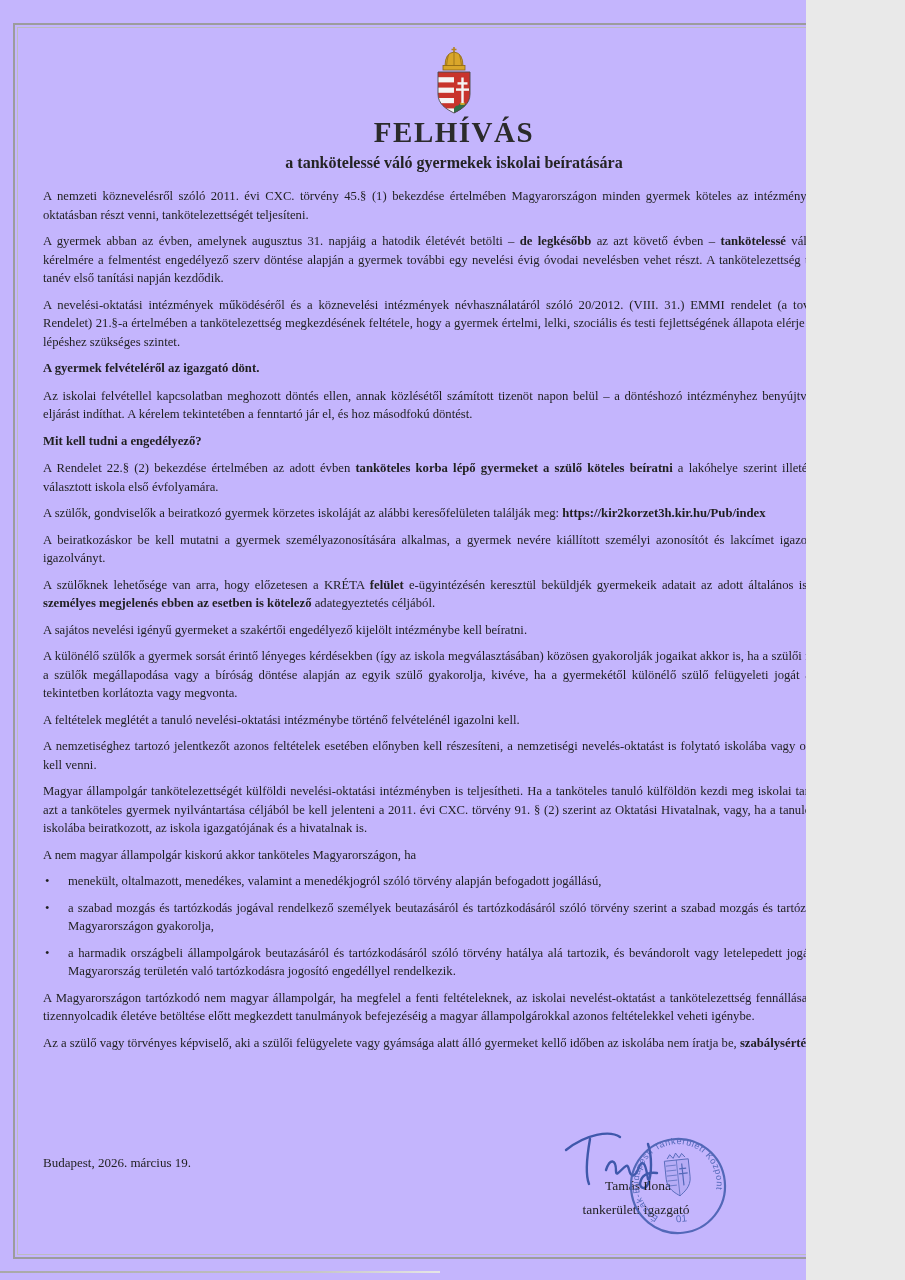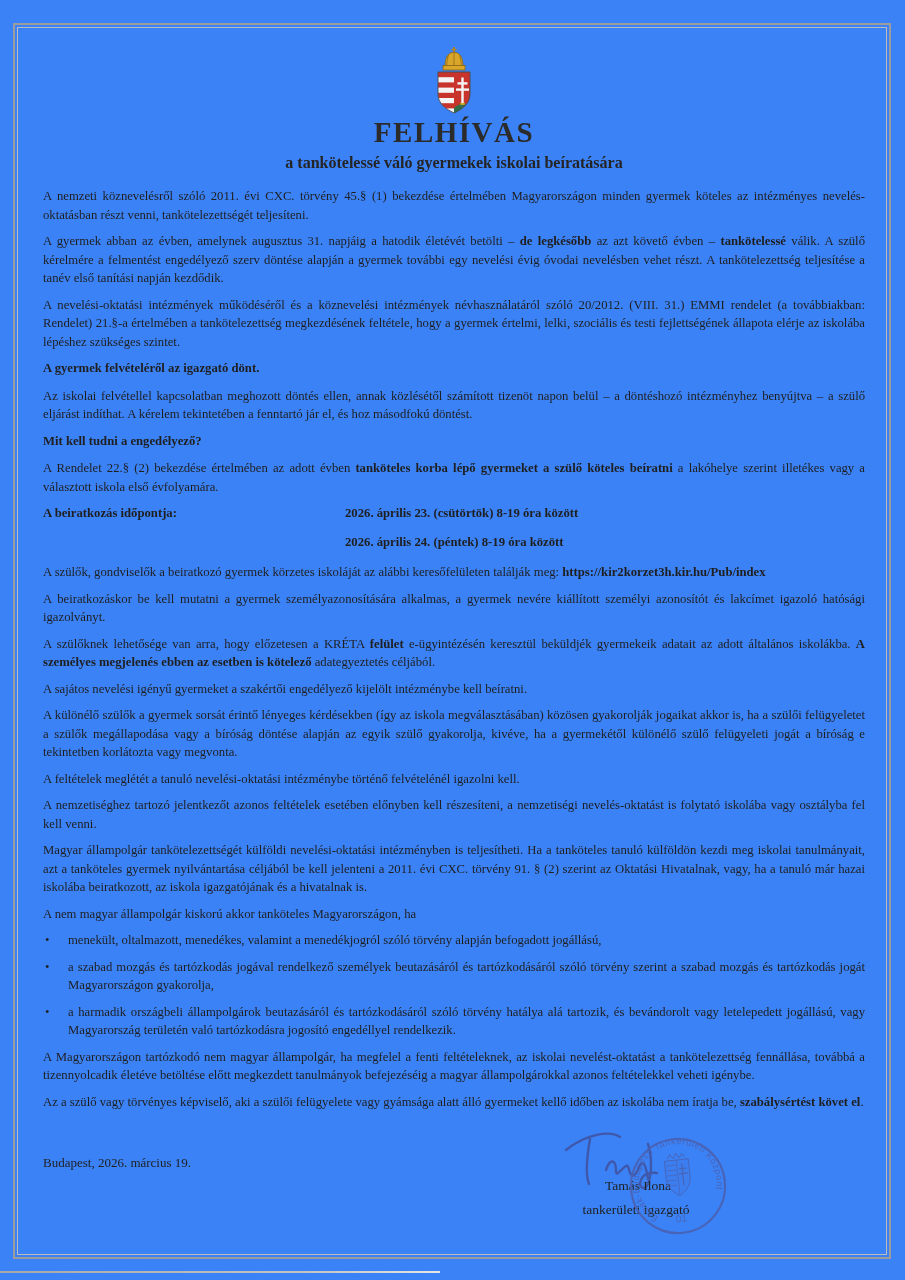--- a/index.html
+++ b/index.html
@@ -1,16 +1,16 @@
 <!DOCTYPE html>
 <html><head>
 <meta charset="utf-8">
 <style>
   html,body{margin:0;padding:0;background:#e9e9e9;}
-  .page{position:relative;width:905px;height:1280px;background:#3b82f6;overflow:hidden;
+  .page{position:relative;width:806px;height:1280px;background:#c4b5fd;overflow:hidden;
         font-family:"Liberation Serif","DejaVu Serif",serif;color:#1f1f1f;}
   .frame-outer{position:absolute;left:13px;top:23px;width:874px;height:1232px;border:2px solid #9c9c9c;}
   .frame-inner{position:absolute;inset:2px;border:1px solid #bcbcbc;}
   .content{position:absolute;left:43px;top:46px;width:822px;}
   .header{text-align:center;}
   .coat{display:block;margin:0 auto;}
   .title{font-size:29px;font-weight:bold;letter-spacing:1.5px;margin-top:2px;color:#2b2b2b;}
   .subtitle{font-size:16px;font-weight:bold;margin-top:5px;color:#242424;}
   .docbody{margin-top:15px;font-size:12.7px;line-height:18.5px;text-align:justify;}
   .para{margin:0 0 8px;}
@@ -74,27 +74,20 @@
     </div>
 
     <div class="docbody">
         <p class="para"><span>A nemzeti köznevelésről szóló 2011. évi CXC. törvény 45.§ (1) bekezdése értelmében Magyarországon minden gyermek köteles az intézményes nevelés-oktatásban részt venni, tankötelezettségét teljesíteni.</span></p>
         <p class="para"><span>A gyermek abban az évben, amelynek augusztus 31. napjáig a hatodik életévét betölti – </span><span class="b">de legkésőbb</span><span> az azt követő évben – </span><span class="b">tankötelessé</span><span> válik. A szülő kérelmére a felmentést engedélyező szerv döntése alapján a gyermek további egy nevelési évig óvodai nevelésben vehet részt. A tankötelezettség teljesítése a tanév első tanítási napján kezdődik.</span></p>
         <p class="para"><span>A nevelési-oktatási intézmények működéséről és a köznevelési intézmények névhasználatáról szóló 20/2012. (VIII. 31.) EMMI rendelet (a továbbiakban: Rendelet) 21.§-a értelmében a tankötelezettség megkezdésének feltétele, hogy a gyermek értelmi, lelki, szociális és testi fejlettségének állapota elérje az iskolába lépéshez szükséges szintet.</span></p>
         <p class="para heading"><span class="b">A gyermek felvételéről az igazgató dönt.</span></p>
         <p class="para"><span>Az iskolai felvétellel kapcsolatban meghozott döntés ellen, annak közlésétől számított tizenöt napon belül – a döntéshozó intézményhez benyújtva – a szülő eljárást indíthat. A kérelem tekintetében a fenntartó jár el, és hoz másodfokú döntést.</span></p>
         <p class="para heading"><span class="b">Mit kell tudni a engedélyező?</span></p>
         <p class="para"><span>A Rendelet 22.§ (2) bekezdése értelmében az adott évben </span><span class="b">tanköteles korba lépő gyermeket a szülő köteles beíratni</span><span> a lakóhelye szerint illetékes vagy a választott iskola első évfolyamára.</span></p>
-        <div class="schedule">
-          <div class="lbl">A beiratkozás időpontja:</div>
-          <div class="dates">
-            <div>2026. április 23. (csütörtök) 8-19 óra között</div>
-            <div>2026. április 24. (péntek) 8-19 óra között</div>
-          </div>
-        </div>
         <p class="para"><span>A szülők, gondviselők a beiratkozó gyermek körzetes iskoláját az alábbi keresőfelületen találják meg: </span><span class="b">https://kir2korzet3h.kir.hu/Pub/index</span></p>
         <p class="para"><span>A beiratkozáskor be kell mutatni a gyermek személyazonosítására alkalmas, a gyermek nevére kiállított személyi azonosítót és lakcímet igazoló hatósági igazolványt.</span></p>
         <p class="para"><span>A szülőknek lehetősége van arra, hogy előzetesen a KRÉTA </span><span class="b">felület</span><span> e-ügyintézésén keresztül beküldjék gyermekeik adatait az adott általános iskolákba. </span><span class="b">A személyes megjelenés ebben az esetben is kötelező</span><span> adategyeztetés céljából.</span></p>
         <p class="para"><span>A sajátos nevelési igényű gyermeket a szakértői engedélyező kijelölt intézménybe kell beíratni.</span></p>
         <p class="para"><span>A különélő szülők a gyermek sorsát érintő lényeges kérdésekben (így az iskola megválasztásában) közösen gyakorolják jogaikat akkor is, ha a szülői felügyeletet a szülők megállapodása vagy a bíróság döntése alapján az egyik szülő gyakorolja, kivéve, ha a gyermekétől különélő szülő felügyeleti jogát a bíróság e tekintetben korlátozta vagy megvonta.</span></p>
         <p class="para"><span>A feltételek meglétét a tanuló nevelési-oktatási intézménybe történő felvételénél igazolni kell.</span></p>
         <p class="para sp"><span>A nemzetiséghez tartozó jelentkezőt azonos feltételek esetében előnyben kell részesíteni, a nemzetiségi nevelés-oktatást is folytató iskolába vagy osztályba fel kell venni.</span></p>
         <p class="para sp"><span>Magyar állampolgár tankötelezettségét külföldi nevelési-oktatási intézményben is teljesítheti. Ha a tanköteles tanuló külföldön kezdi meg iskolai tanulmányait, azt a tanköteles gyermek nyilvántartása céljából be kell jelenteni a 2011. évi CXC. törvény 91. § (2) szerint az Oktatási Hivatalnak, vagy, ha a tanuló már hazai iskolába beiratkozott, az iskola igazgatójának és a hivatalnak is.</span></p>
         <p class="para sp"><span>A nem magyar állampolgár kiskorú akkor tanköteles Magyarországon, ha</span></p>
         <ul class="bullets">

